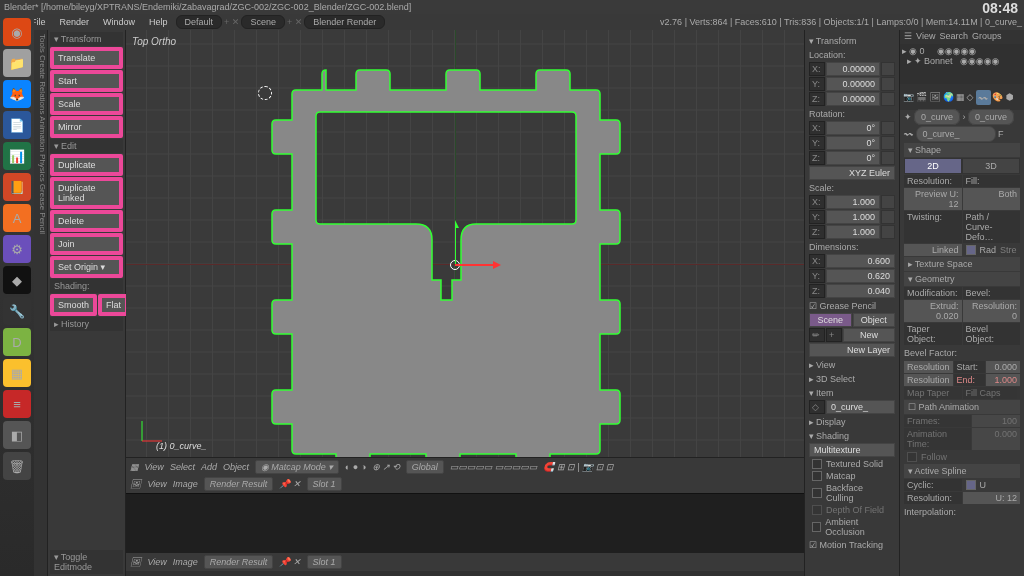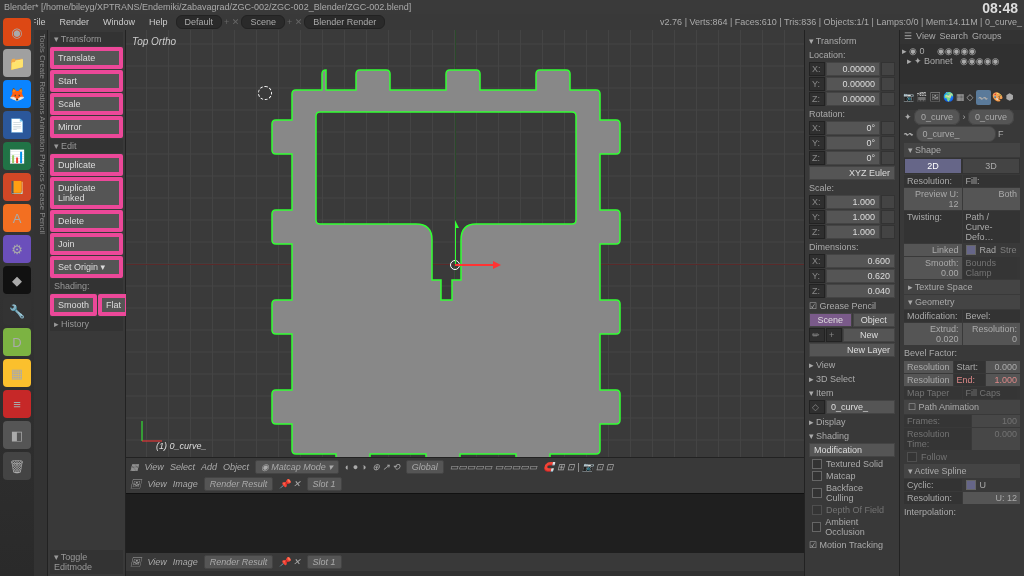--- a/index.html
+++ b/index.html
@@ -269,21 +269,21 @@
       <div class="seclbl">▸ View</div>
       <div class="seclbl">▸ 3D Select</div>
       <div class="seclbl">▾ Item</div>
       <div class="numrow">
           <div class="lbl">◇</div>
           <div class="val" style="text-align:left">0_curve_</div>
         </div>
       <div class="seclbl">▸ Display</div>
       <div class="seclbl">▾ Shading</div>
       <div class="numrow">
-          <div class="val" style="text-align:left">Modification</div>
+          <div class="val" style="text-align:left">Multitexture</div>
         </div>
       <div class="chk">
           <div class="box"></div>
           <span>Textured Solid</span>
         </div>
       <div class="chk">
           <div class="box"></div>
           <span>Matcap</span>
         </div>
       <div class="chk">
@@ -345,33 +345,33 @@
           <div class="l">Path / Curve-Defo…</div>
         </div>
       <div class="numline">
           <div class="v" style="width:auto;flex:1">Linked</div>
           <div class="chk" style="flex:1">
             <div class="box" style="background:#668"></div>
             <span>Rad</span> 
             <span style="opacity:0.6">Stre</span>
           </div>
         </div>
-      <div class="numline">
-          <div class="v" style="width:auto;flex:1">Smooth: 0.00</div>
-          <div class="l" style="opacity:0.5">Bounds Clamp</div>
-        </div>
       <div class="sechdr">▸ Texture Space</div>
       <div class="sechdr">▾ Geometry</div>
       <div class="numline">
           <div class="l">Modification:</div>
           <div class="l">Bevel:</div>
         </div>
       <div class="numline">
           <div class="v" style="width:auto;flex:1">Extrud: 0.020</div>
           <div class="v" style="width:auto;flex:1">Resolution: 0</div>
+        </div>
+      <div class="numline">
+          <div class="l">Taper Object:</div>
+          <div class="l">Bevel Object:</div>
         </div>
       <div style="padding:2px 0">Bevel Factor:</div>
       <div class="numline">
           <div class="v" style="width:auto;flex:1">Resolution</div>
           <div class="l" style="width:28px">Start:</div>
           <div class="v" style="width:34px">0.000</div>
         </div>
       <div class="numline">
           <div class="v" style="width:auto;flex:1">Resolution</div>
           <div class="l" style="width:28px;color:#d88">End:</div>
@@ -380,21 +380,21 @@
       <div class="numline" style="opacity:0.5">
           <div class="l">Map Taper</div>
           <div class="l">Fill Caps</div>
         </div>
       <div class="sechdr">☐ Path Animation</div>
       <div class="numline" style="opacity:0.5">
           <div class="l">Frames:</div>
           <div class="v">100</div>
         </div>
       <div class="numline" style="opacity:0.5">
-          <div class="l">Resolution Time:</div>
+          <div class="l">Animation Time:</div>
           <div class="v">0.000</div>
         </div>
       <div class="chk" style="opacity:0.5">
           <div class="box"></div>
           <span>Follow</span>
         </div>
       <div class="sechdr">▾ Active Spline</div>
       <div class="numline">
           <div class="l">Cyclic:</div>
           <div class="chk" style="flex:1">

